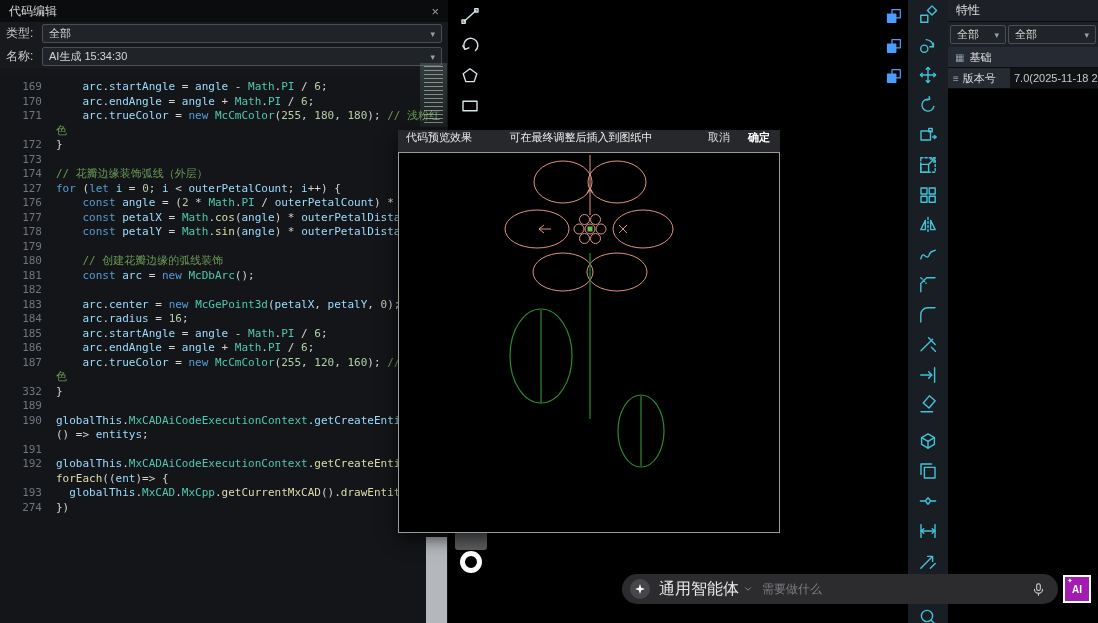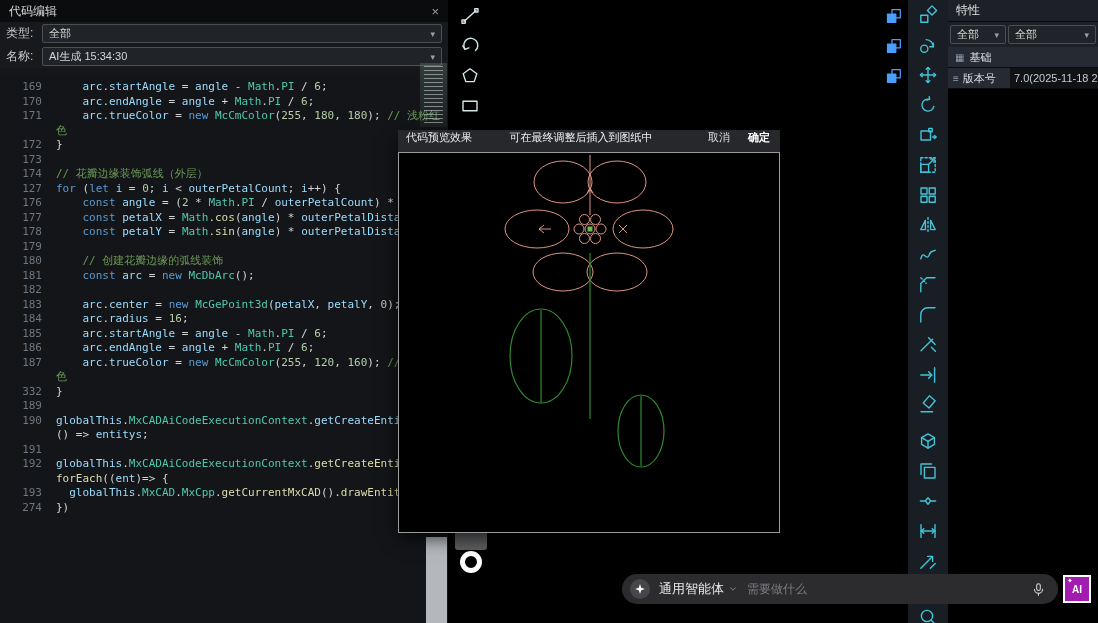--- a/index.html
+++ b/index.html
@@ -86,21 +86,21 @@
     padding:0 5px;color:#d8dce2;}
   .props-val{flex:1;background:#101214;display:flex;align-items:center;padding:0 4px;
     color:#c6cad0;white-space:nowrap;overflow:hidden;}
 
   
   .chat{position:absolute;left:622px;top:574px;width:436px;height:30px;background:#2c2c2f;
     border-radius:15px;display:flex;align-items:center;padding:0 12px 0 8px;gap:9px;z-index:3;}
   .chat-sparkle{width:20px;height:20px;border-radius:50%;background:#47474b;display:flex;
     align-items:center;justify-content:center;color:#fff;flex:none;}
   .chat-sparkle svg{width:12px;height:12px;}
-  .agent{display:flex;align-items:center;gap:4px;color:#e8e8e8;font-size:13px;cursor:pointer;flex:none;}
+  .agent{display:flex;align-items:center;gap:4px;color:#e8e8e8;font-size:16px;cursor:pointer;flex:none;}
   .agent-chev svg{width:10px;height:10px;color:#aaa;display:block;}
   .chat-placeholder{flex:1;color:#7c7c82;font-size:12px;cursor:text;}
   .chat-mic{flex:none;color:#d6d6d6;cursor:pointer;display:flex;}
   .chat-mic svg{width:15px;height:15px;}
   .ai-badge{position:absolute;left:1063px;top:575px;width:28px;height:28px;border:2px solid #fff;
     border-radius:0;display:flex;align-items:center;justify-content:center;color:#fff;
     font-size:10px;font-weight:700;z-index:3;background:#a21caf;cursor:pointer;}
   .ai-badge::before{content:"✦";position:absolute;top:0;left:2px;font-size:7px;font-weight:400;}
 </style>
 </head>

